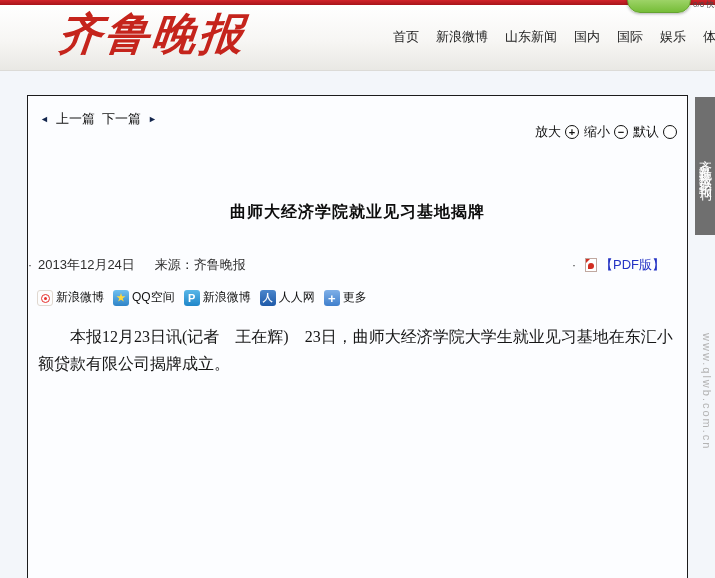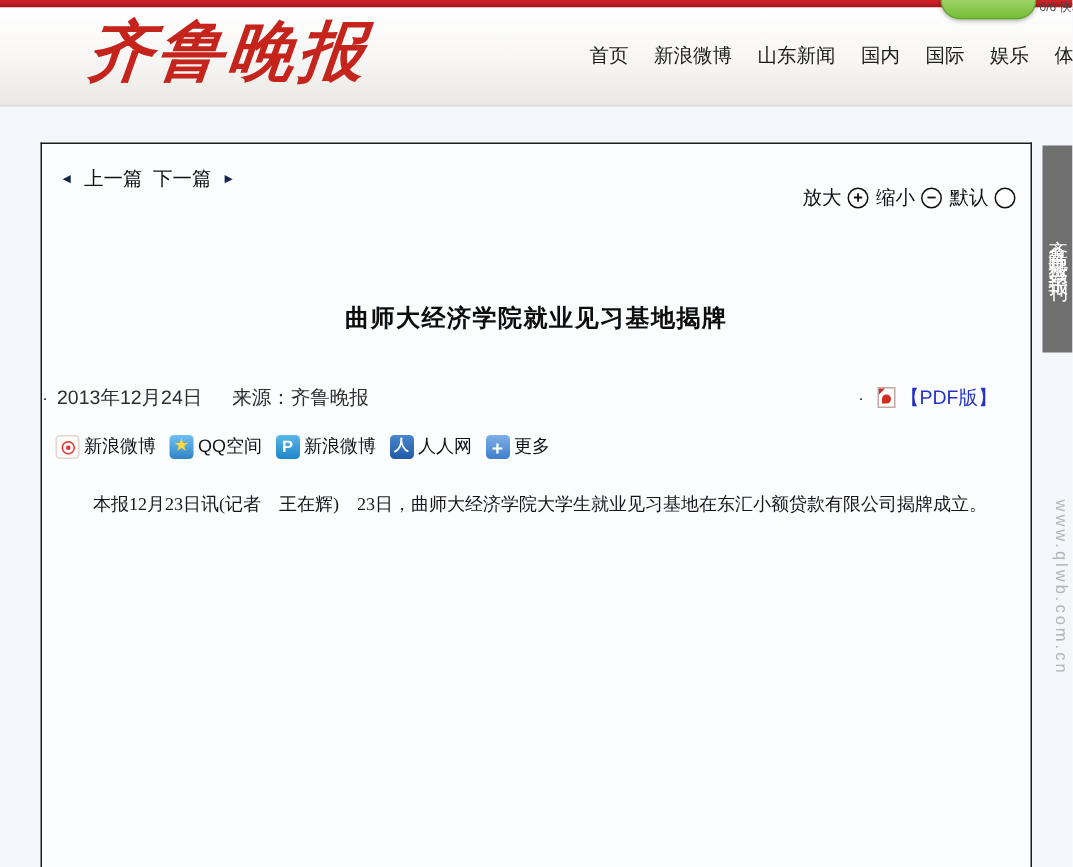--- a/index.html
+++ b/index.html
@@ -77,21 +77,21 @@
     width:3px; height:3px; background:#e6302d; border-radius:50%; }
   .icon-qzone { background:linear-gradient(180deg,#6fc0f0,#2f84c8);
     color:#ffd83d; font-size:10px; }
   .icon-tqq { background:linear-gradient(180deg,#59b7e8,#1f86c9); }
   .icon-renren { background:linear-gradient(180deg,#4a86cc,#1f5aa8);
     font-size:10px; }
   .icon-more { background:linear-gradient(180deg,#7fb0e8,#3f7fcc);
     font-size:13px; }
   
   .article-body { margin:17px 10px 0; font-family:"Liberation Serif", serif;
-    font-size:12px; line-height:27px; color:#161616; }
+    font-size:16px; line-height:27px; color:#161616; }
   .article-body p { margin:0; text-indent:2em; }
   
   .side-tab { position:absolute; right:0; top:97px; width:20px; height:138px;
     background:#6f6f6f; color:#fff; writing-mode:vertical-rl;
     text-orientation:upright; font-size:13px; letter-spacing:4px;
     padding:6px 0; text-align:center; line-height:20px; cursor:pointer; }
   
   .watermark { position:absolute; right:2px; top:333px; writing-mode:vertical-rl;
     font-size:11px; color:#b3b3b3; letter-spacing:2px;
     font-family:"Liberation Sans", sans-serif; }

